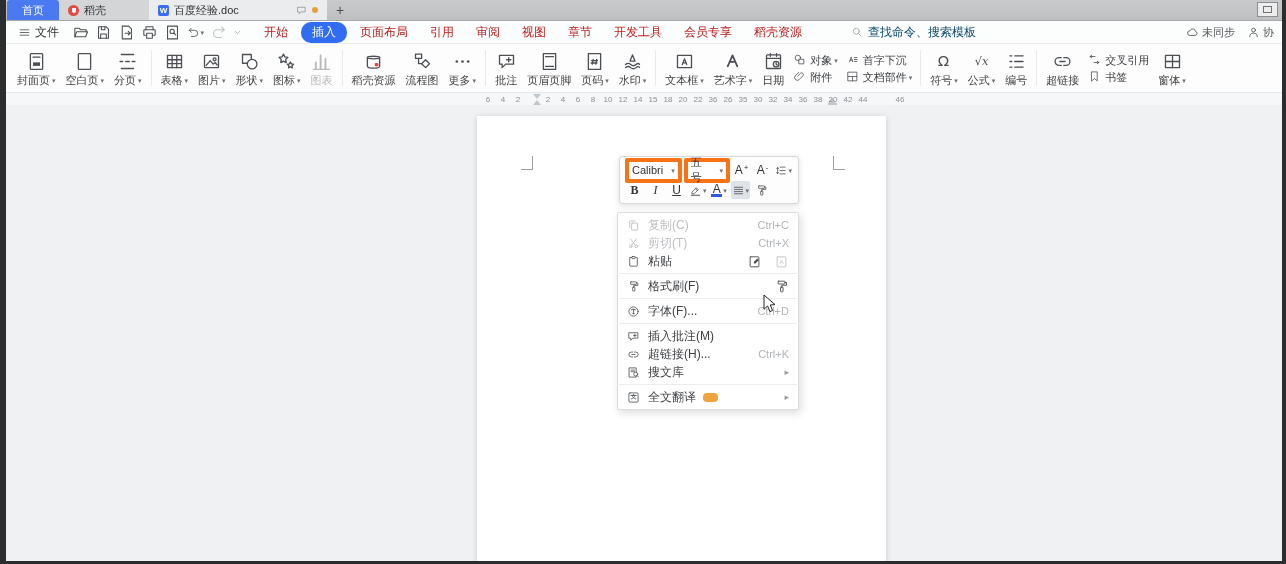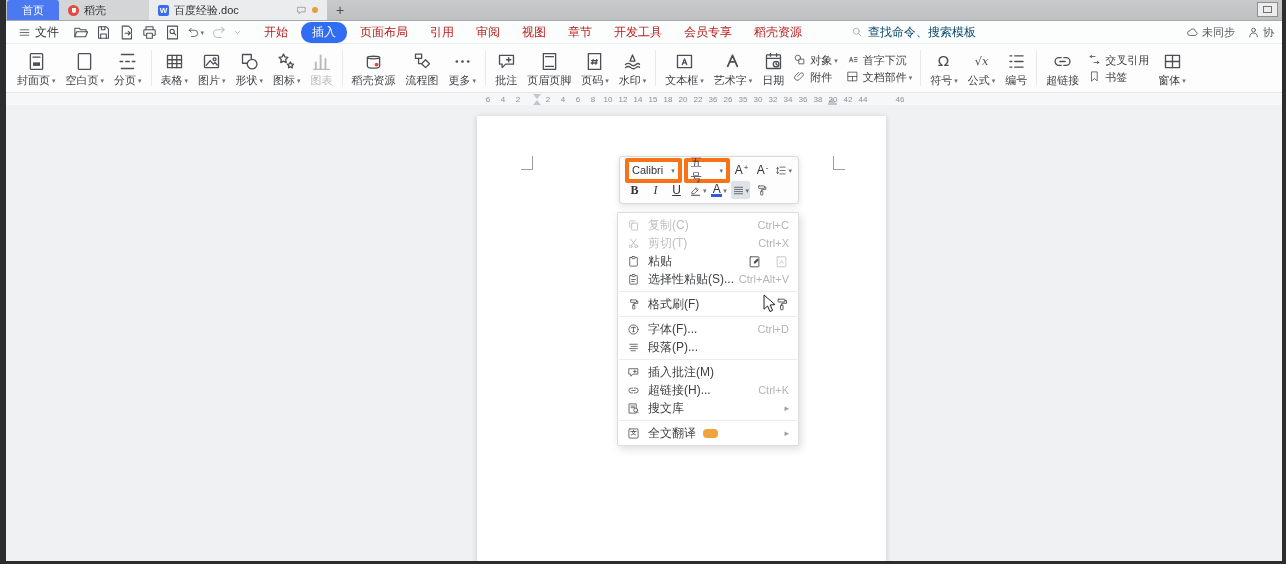--- a/index.html
+++ b/index.html
@@ -735,31 +735,20 @@
             </svg>
           </span>
           <span class="ti lite">
             <svg class="ic" viewBox="0 0 24 24">
               <rect x="5" y="4.5" width="14" height="16" rx="1"></rect>
               <text x="12" y="16" font-size="10" text-anchor="middle" fill="#4c4f53" stroke="none">A</text>
             </svg>
           </span>
         </span>
       </div>
-      <div class="cm-item">
-        <span class="cm-icon">
-          <svg class="ic" viewBox="0 0 24 24">
-            <rect x="5" y="4.5" width="14" height="16" rx="1"></rect>
-            <rect x="9" y="2.8" width="6" height="3.8" rx="1" fill="#fff"></rect>
-            <path d="M8.5 12h7M8.5 15.5h5"></path>
-          </svg>
-        </span>
-        <span class="cm-label">选择性粘贴(S)...</span>
-        <span class="cm-short">Ctrl+Alt+V</span>
-      </div>
       <div class="cm-sep"></div>
       <div class="cm-item">
         <span class="cm-icon">
           <svg class="ic" viewBox="0 0 24 24">
             <rect x="6.5" y="3.5" width="11" height="4.5" rx="1"></rect>
             <path d="M17.5 5.5h2.5v4.5h-7.5v3"></path>
             <rect x="10.5" y="13" width="4" height="7.5" rx="1"></rect>
           </svg>
         </span>
         <span class="cm-label">格式刷(F)</span>
@@ -776,28 +765,20 @@
       <div class="cm-sep"></div>
       <div class="cm-item">
         <span class="cm-icon">
           <svg class="ic" viewBox="0 0 24 24">
             <circle cx="12" cy="12" r="8.5"></circle>
             <path d="M8.7 9.2V8h6.6v1.2M12 8v8M10.6 16h2.8"></path>
           </svg>
         </span>
         <span class="cm-label">字体(F)...</span>
         <span class="cm-short">Ctrl+D</span>
-      </div>
-      <div class="cm-item">
-        <span class="cm-icon">
-          <svg class="ic" viewBox="0 0 24 24">
-            <path d="M5 6h14M7.5 10h11.5M5 14h14M7.5 18h8"></path>
-          </svg>
-        </span>
-        <span class="cm-label">段落(P)...</span>
       </div>
       <div class="cm-sep"></div>
       <div class="cm-item">
         <span class="cm-icon">
           <svg class="ic" viewBox="0 0 24 24">
             <path d="M4 5h16v10h-9l-4 4v-4H4z"></path>
             <path d="M14.5 7.5v5M12 10h5"></path>
           </svg>
         </span>
         <span class="cm-label">插入批注(M)</span>

